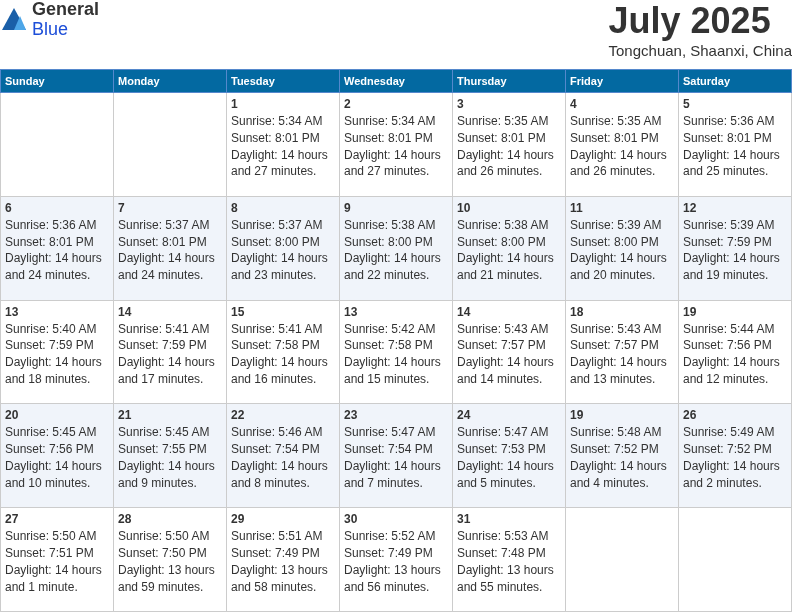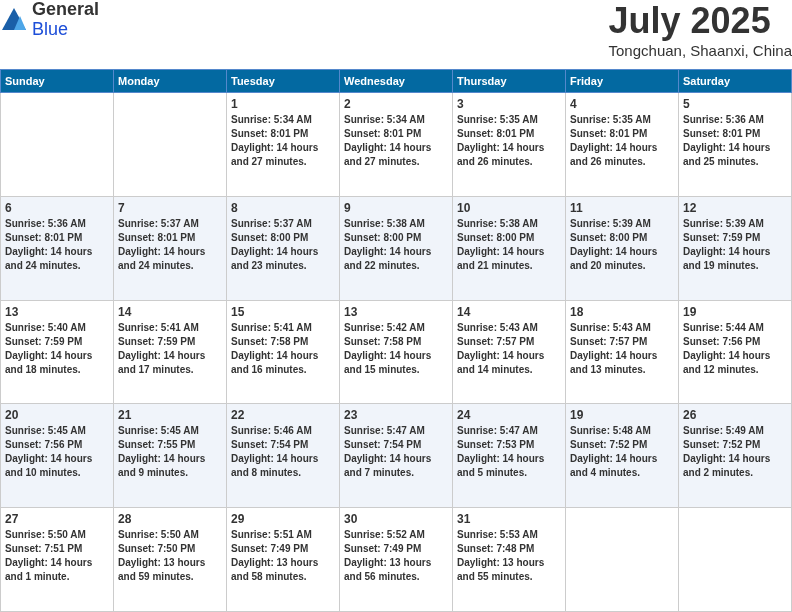--- a/index.html
+++ b/index.html
@@ -87,24 +87,23 @@
       background: #f0f4fa;
     }
     .day-number {
       font-size: 12px;
       font-weight: bold;
       color: #333;
       display: block;
       margin-bottom: 2px;
     }
     .cell-info {
-      font-size: 10px;
+      font-size: 12px;
       line-height: 1.4;
       color: #333;
-      font-weight: bold;
     }
     td.empty {
       background: #fff !important;
     }
     tr:nth-child(even) td.empty {
       background: #f0f4fa !important;
     }
   </style>
 </head>
 <body>

